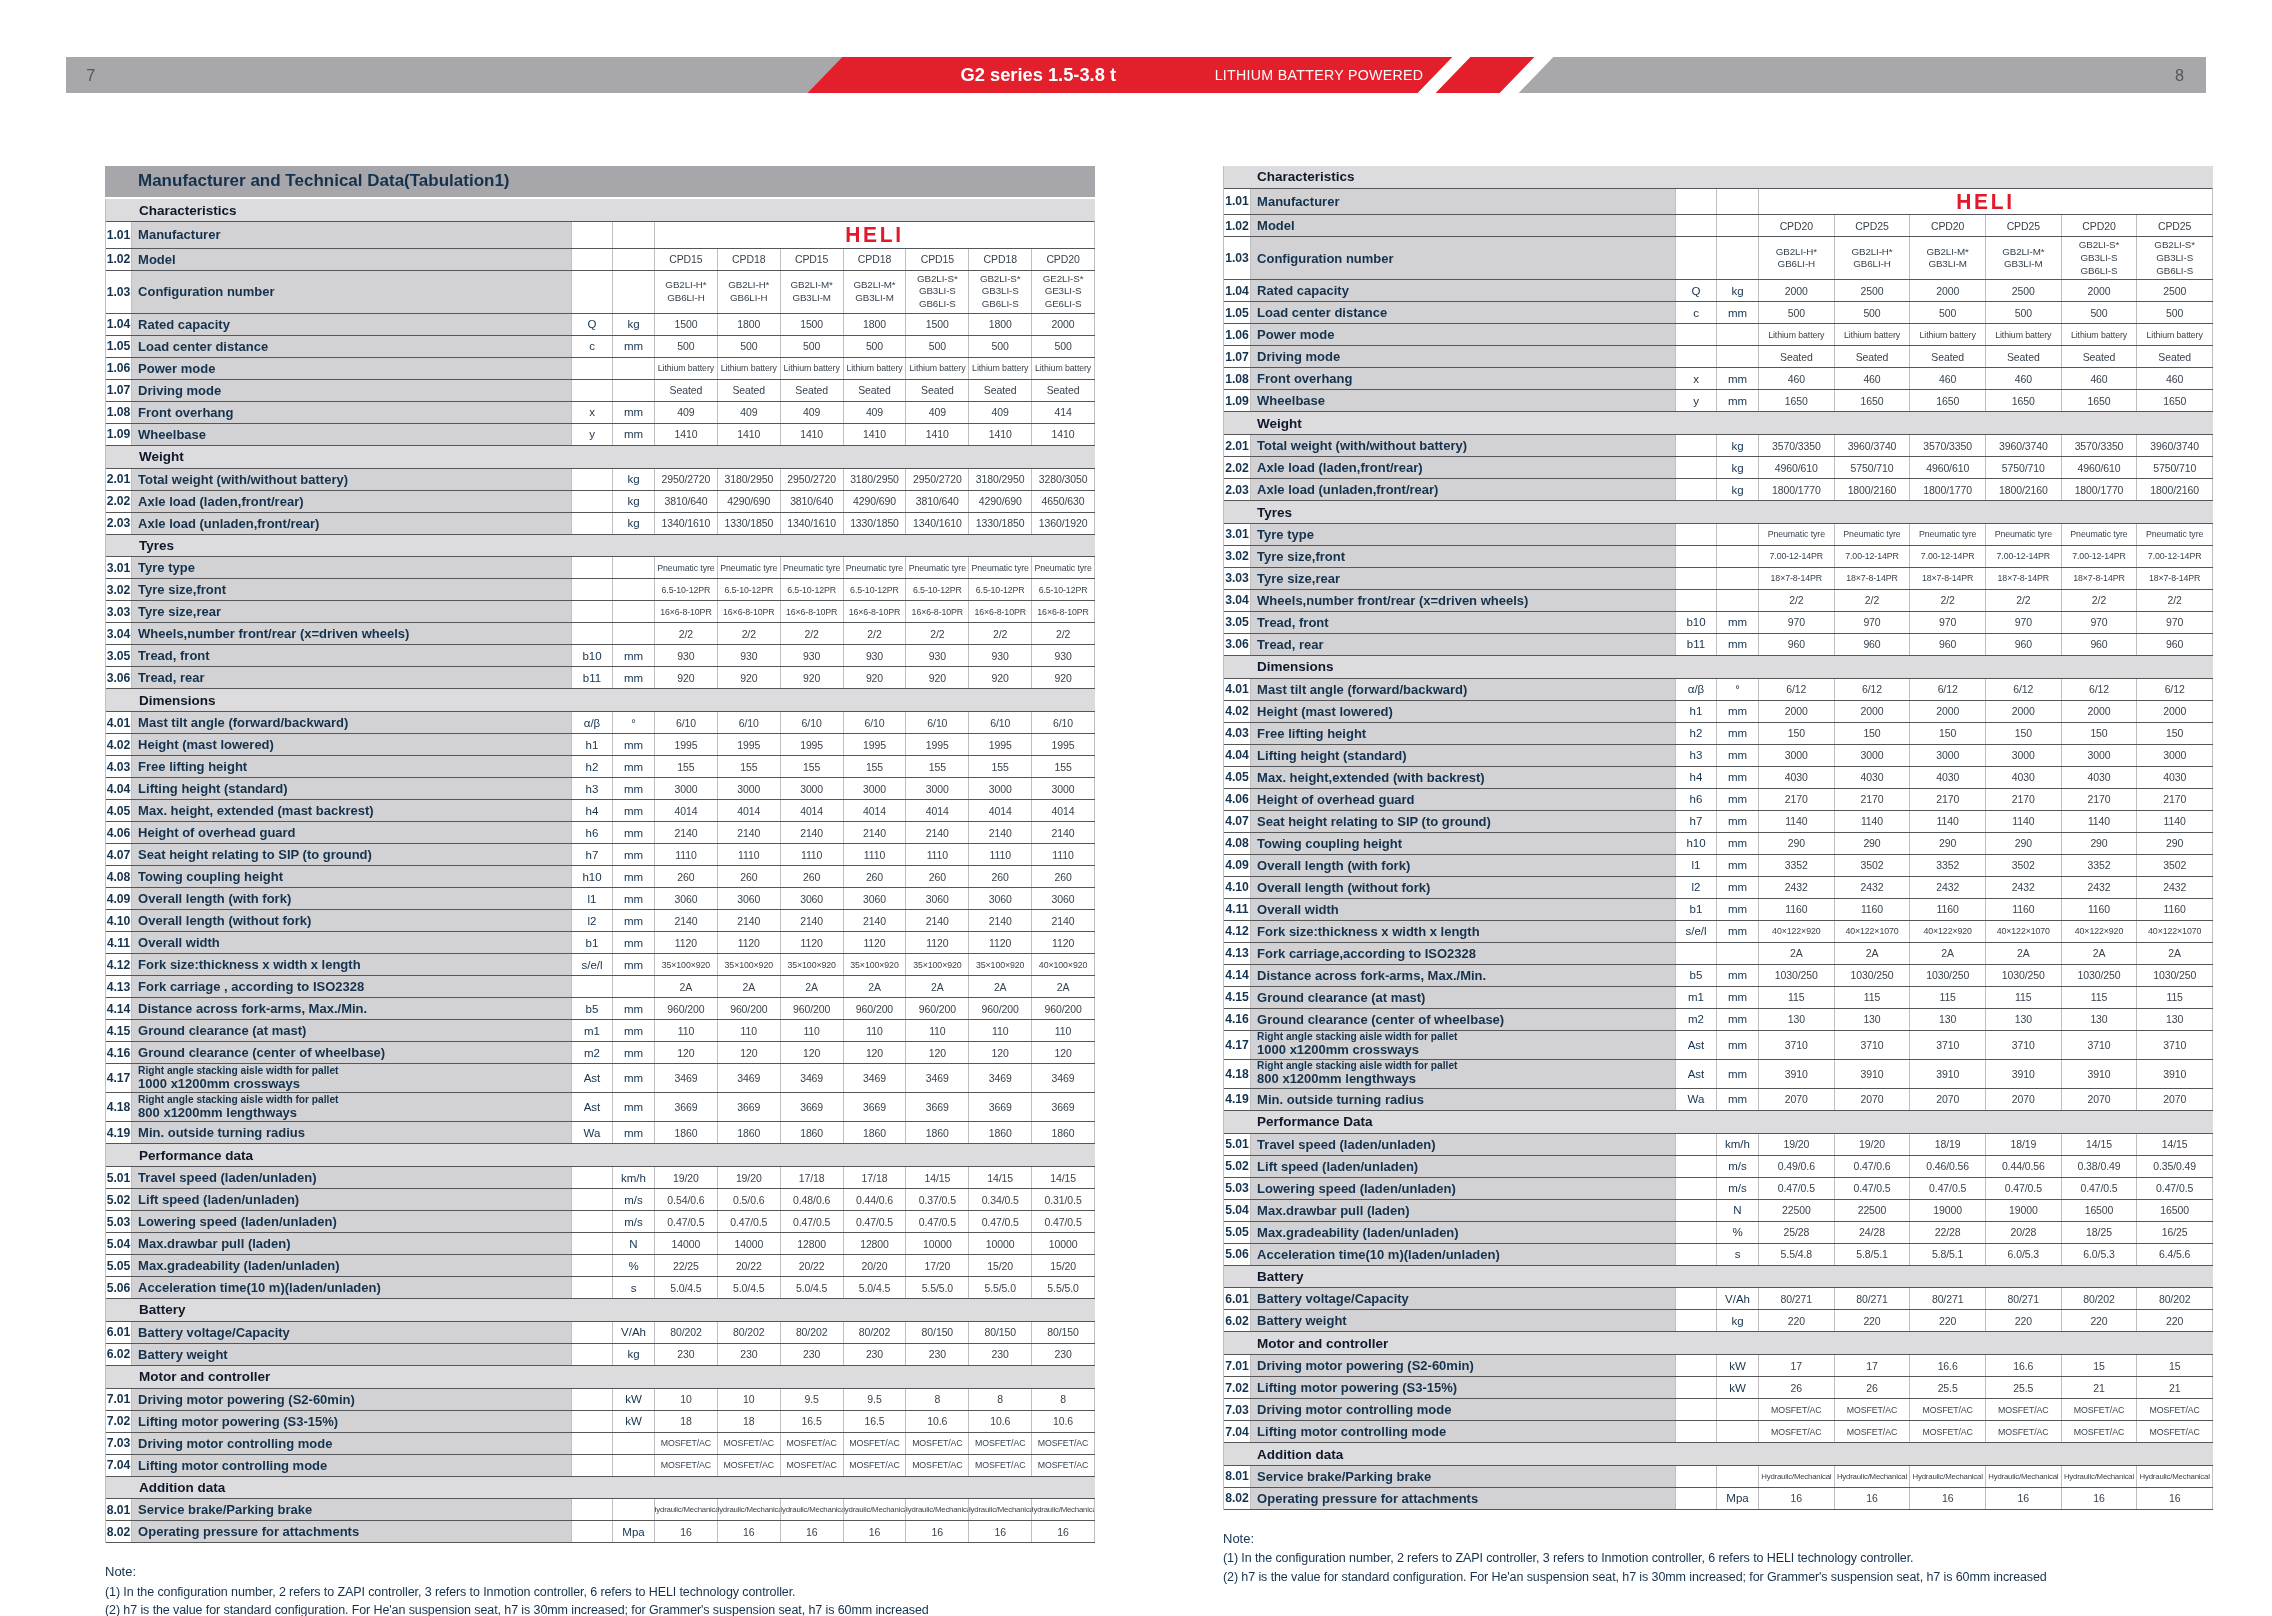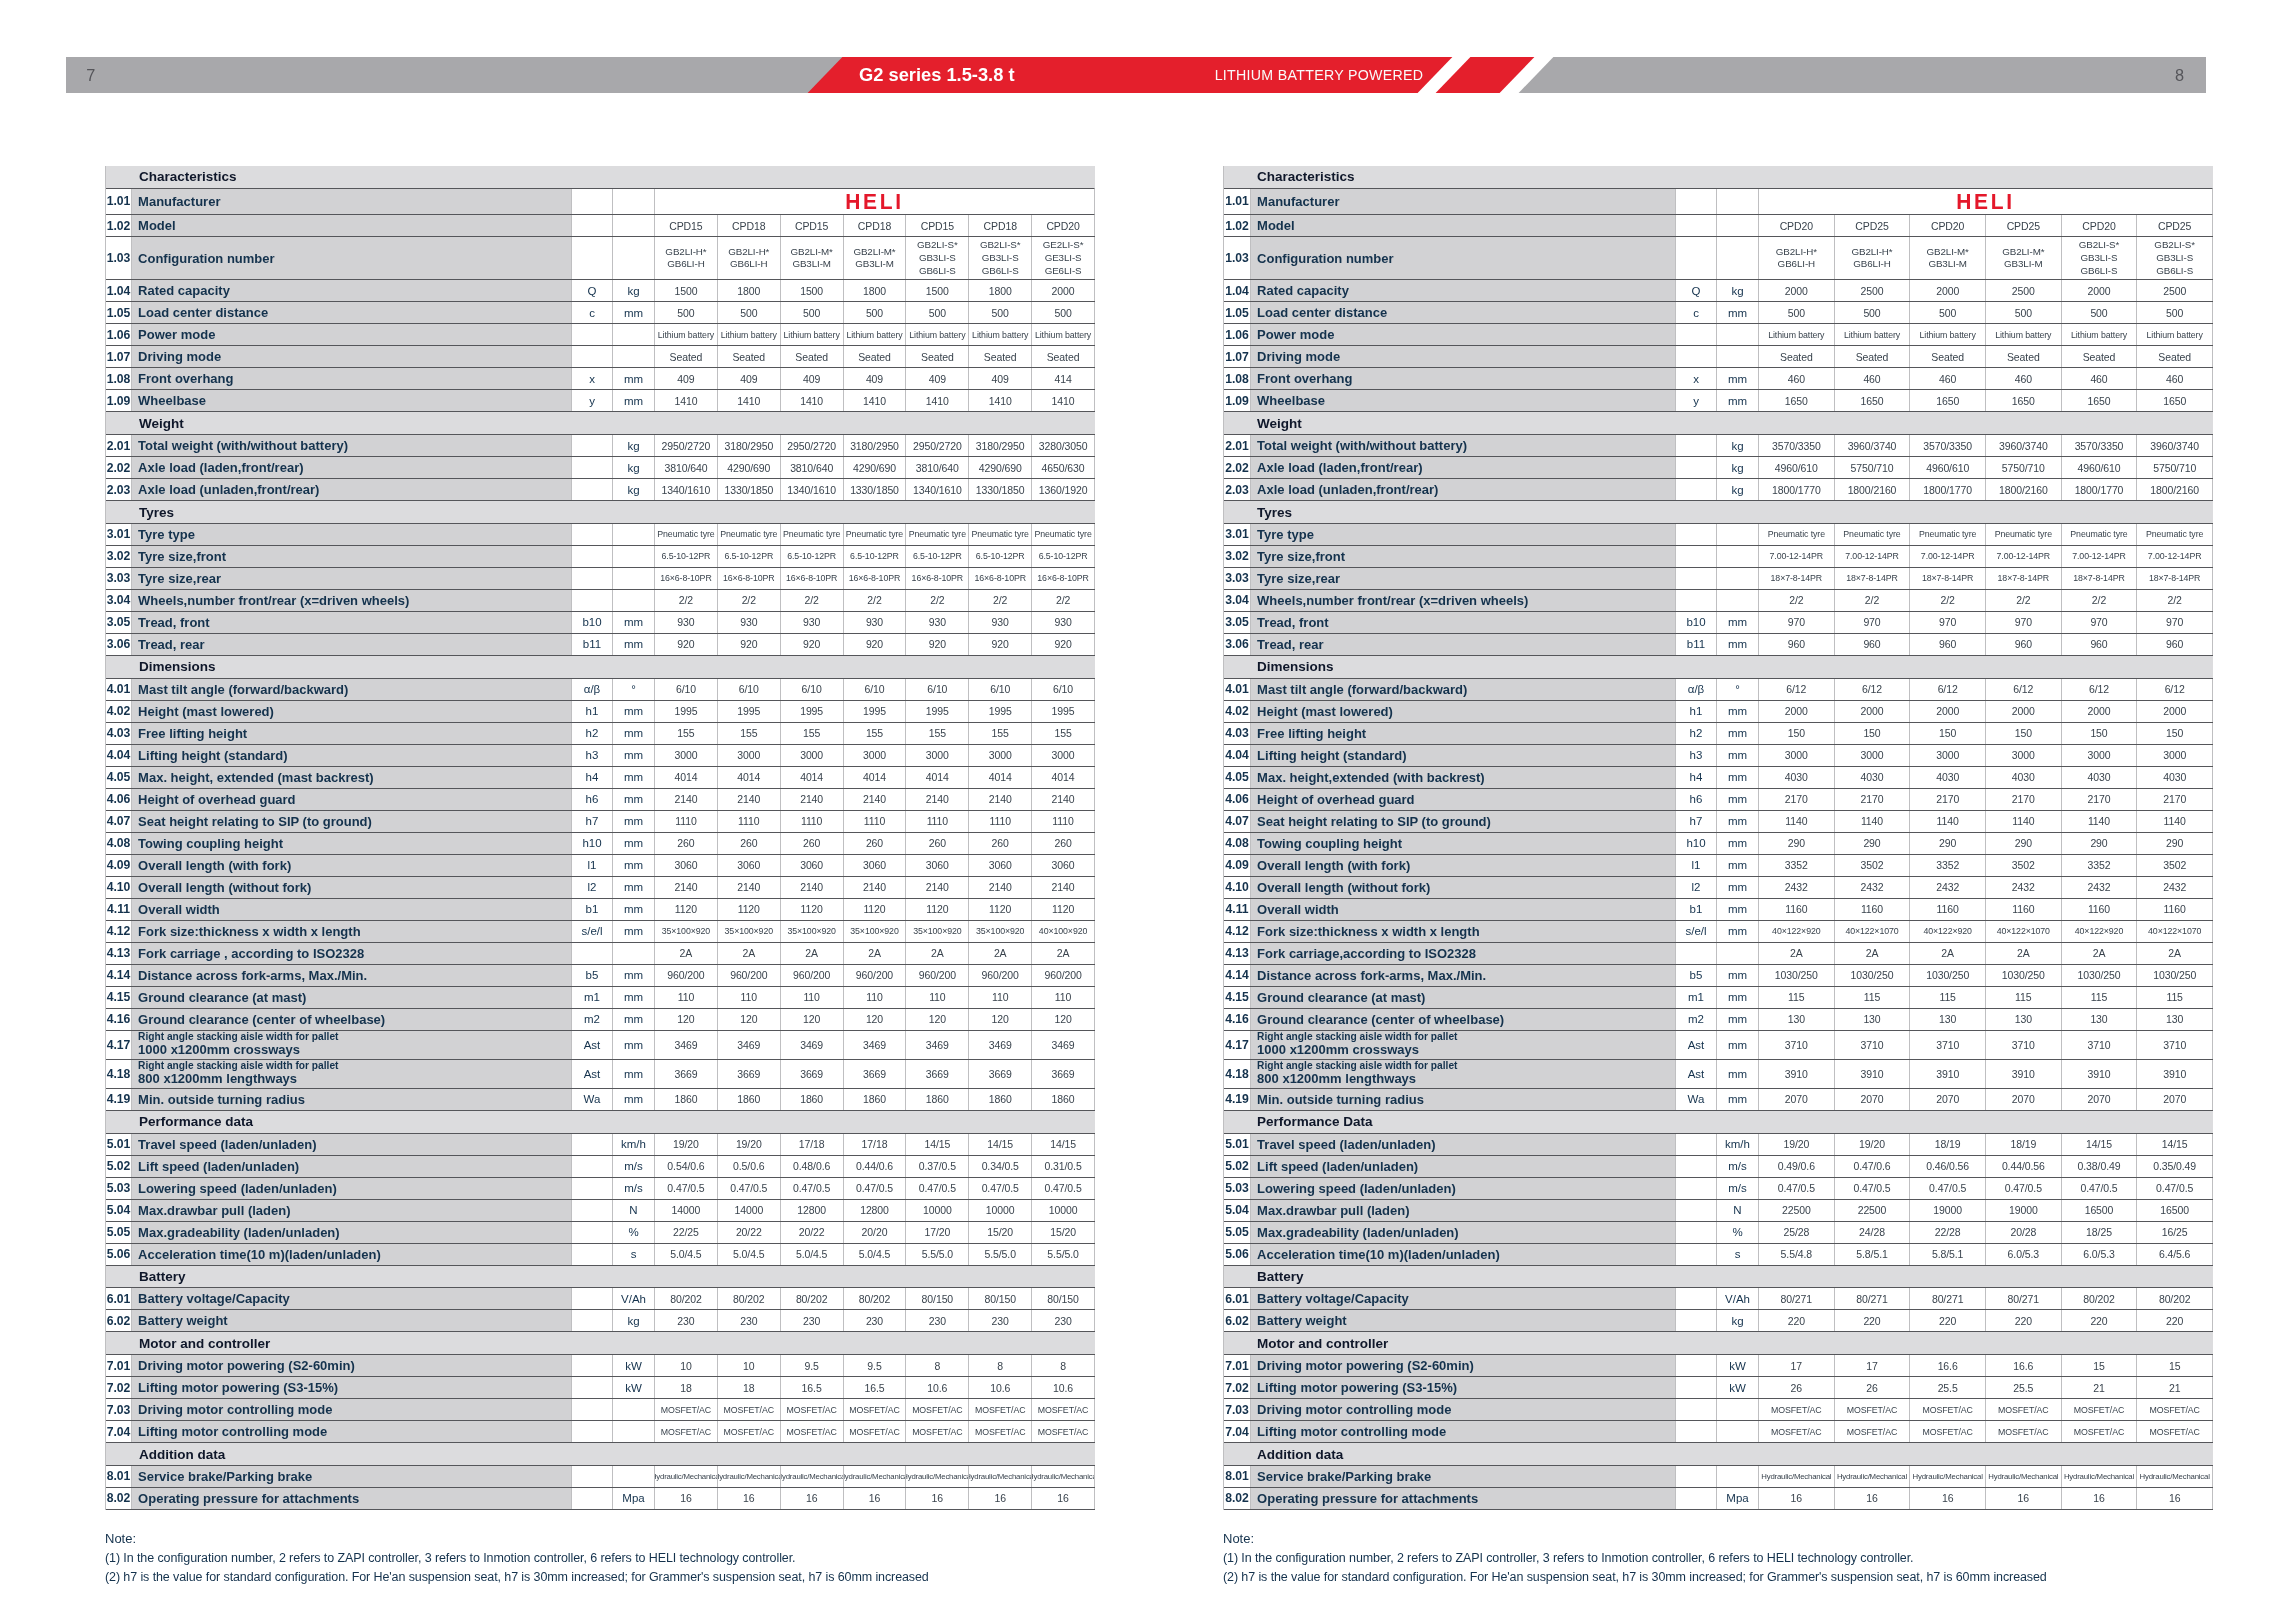--- a/index.html
+++ b/index.html
@@ -8,21 +8,21 @@
   
   .header-band{position:absolute;left:66px;top:57px;width:2140px;height:36px;overflow:hidden;}
   .shape{position:absolute;top:0;height:36px;transform:skewX(-44deg);}
   .g-left{left:-54px;width:816px;background:#a8a8ab;}
   .r-main{left:759px;width:610px;background:#e41f2c;}
   .r-sliver{left:1387px;width:64px;background:#e41f2c;}
   .g-right{left:1470px;width:813px;background:#a8a8ab;}
   .pg{position:absolute;top:0;line-height:36px;font-size:16.3px;color:#55555a;}
   .pg-left{left:20.3px;}
   .pg-right{right:22px;}
-  .banner-title{position:absolute;top:0;left:793px;width:257px;text-align:left;line-height:36px;
+  .banner-title{position:absolute;top:0;left:793px;width:257px;text-align:right;line-height:36px;
     font-size:18.3px;font-weight:bold;color:#ffffff;}
   .banner-subtitle{position:absolute;top:0;left:1121px;width:264px;text-align:center;line-height:36px;
     font-size:14.2px;color:#fafafa;letter-spacing:0.3px;}
 
   
   .page-col{position:absolute;top:166px;width:990px;}
   .col-left{left:105px;}
   .col-right{left:1223px;}
 
   .tbl-title{background:#a7a7ab;color:#14324d;font-weight:bold;font-size:17px;
@@ -62,20 +62,21 @@
   <div class="shape r-main"></div>
   <div class="shape r-sliver"></div>
   <div class="shape g-right"></div>
   <div class="pg pg-left">7</div>
   <div class="banner-title">G2 series 1.5-3.8 t</div>
   <div class="banner-subtitle">LITHIUM BATTERY POWERED</div>
   <div class="pg pg-right">8</div>
 </div>
 
 <div class="page-col col-left cols7">
+  <div class="tbl-title">Manufacturer and Technical Data(Tabulation1)</div>
   <div class="rows">
       <div class="row section">Characteristics</div>
       <div class="row">
         <div class="no">1.01</div>
         <div class="lbl">Manufacturer</div>
         <div class="sym"></div>
         <div class="unit"></div>
         <div class="brandcell">HELI</div>
       </div>
       <div class="row">

